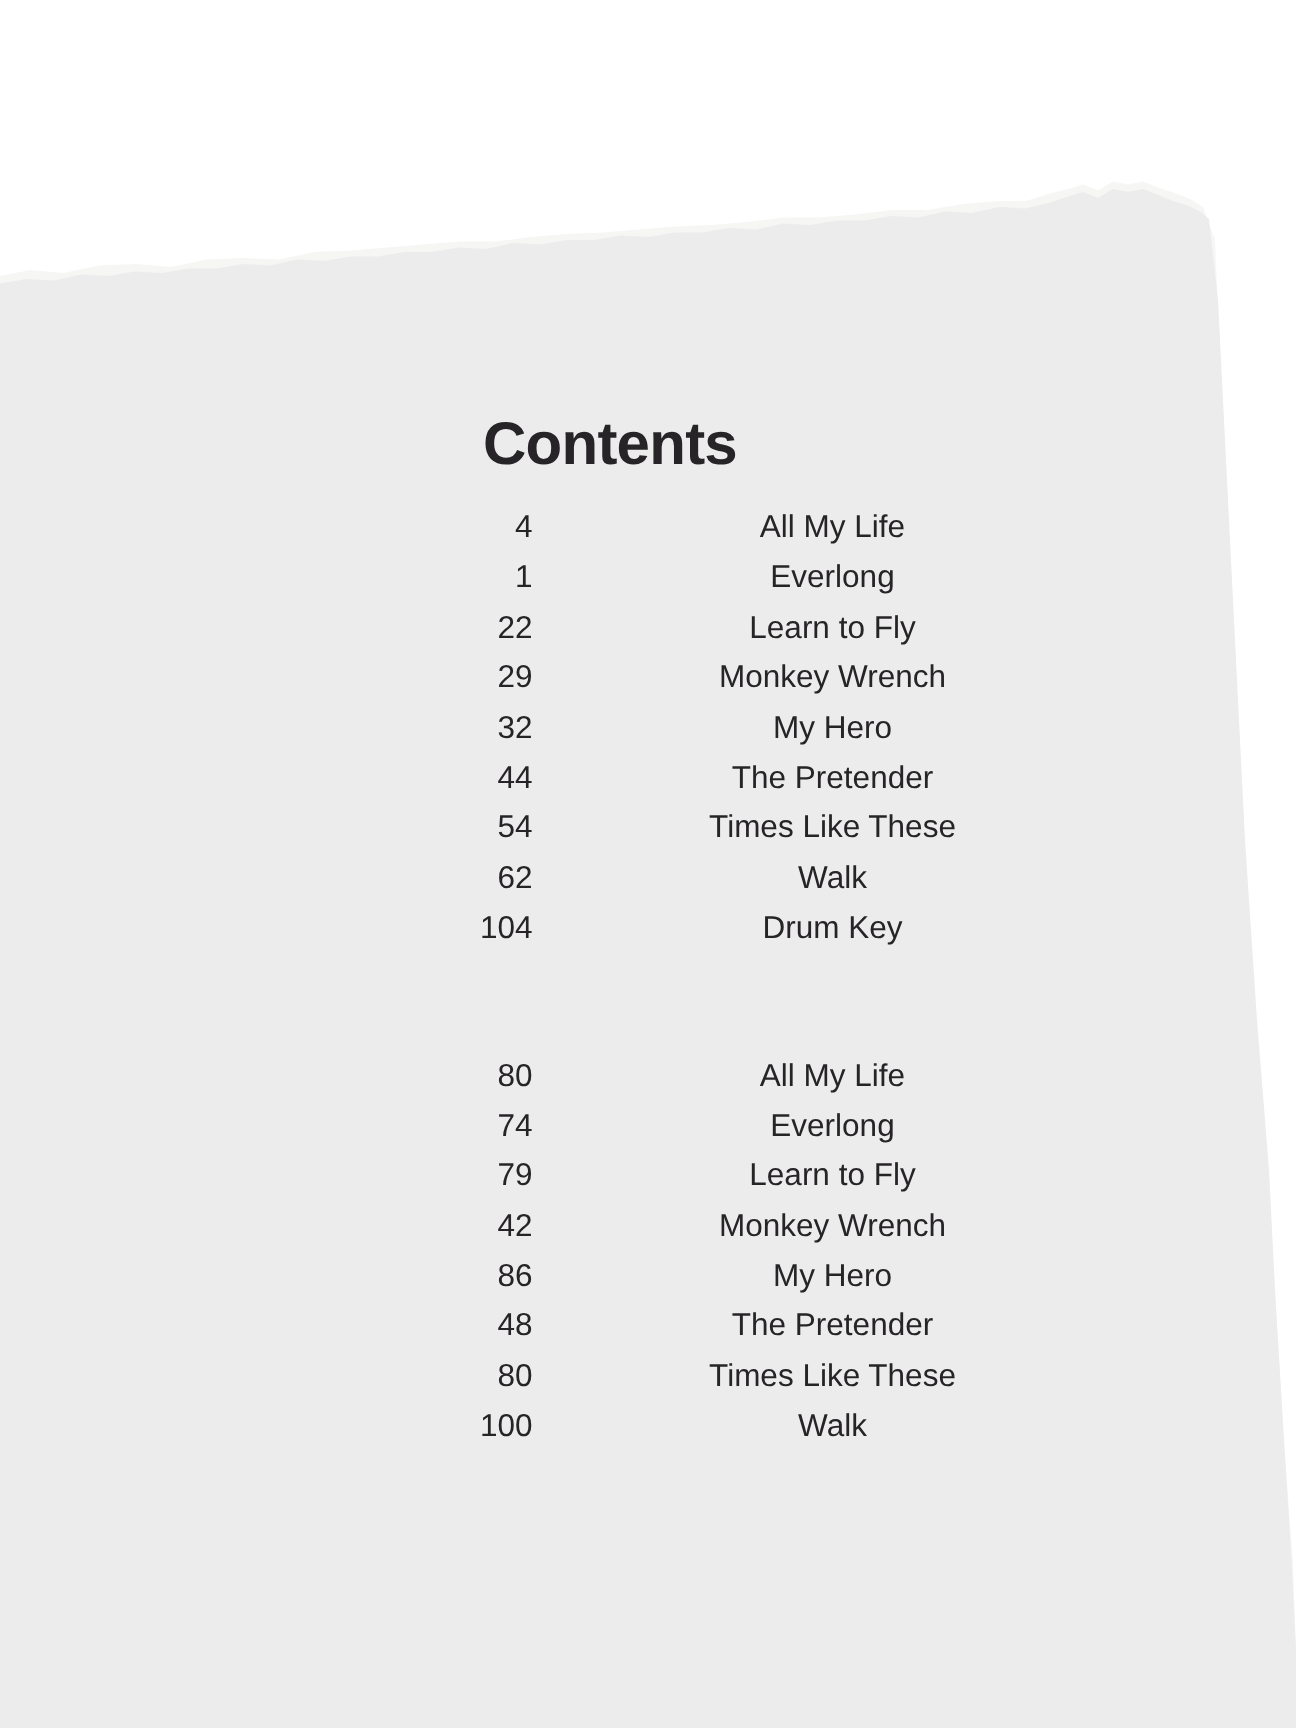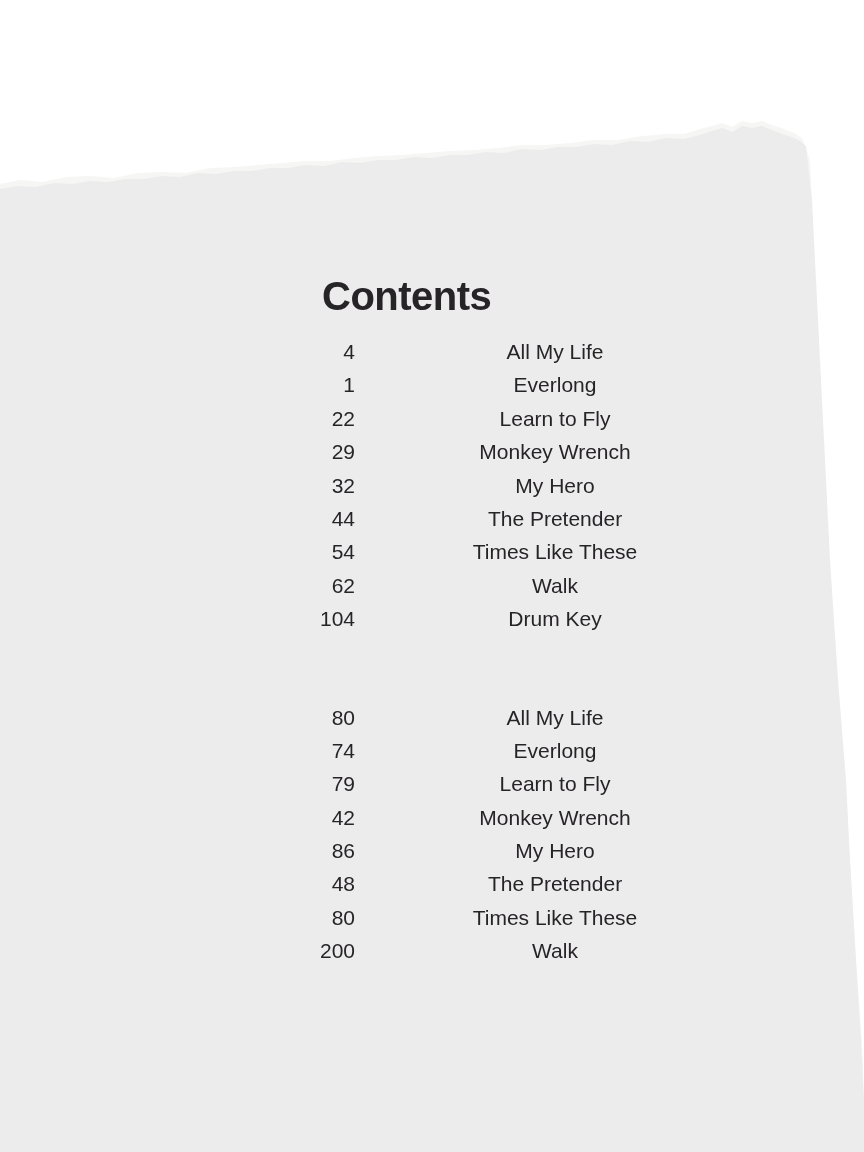--- a/index.html
+++ b/index.html
@@ -186,20 +186,20 @@
           <span class="entry-title">The Pretender</span>
         </div>
 
         <div class="entry-row">
           <span class="entry-page">80</span>
           <span class="entry-spacer"></span>
           <span class="entry-title">Times Like These</span>
         </div>
 
         <div class="entry-row">
-          <span class="entry-page">200</span>
+          <span class="entry-page">100</span>
           <span class="entry-spacer"></span>
           <span class="entry-title">Walk</span>
         </div>
       </div>
   </section>
 
 </div>
 
 </body></html>

